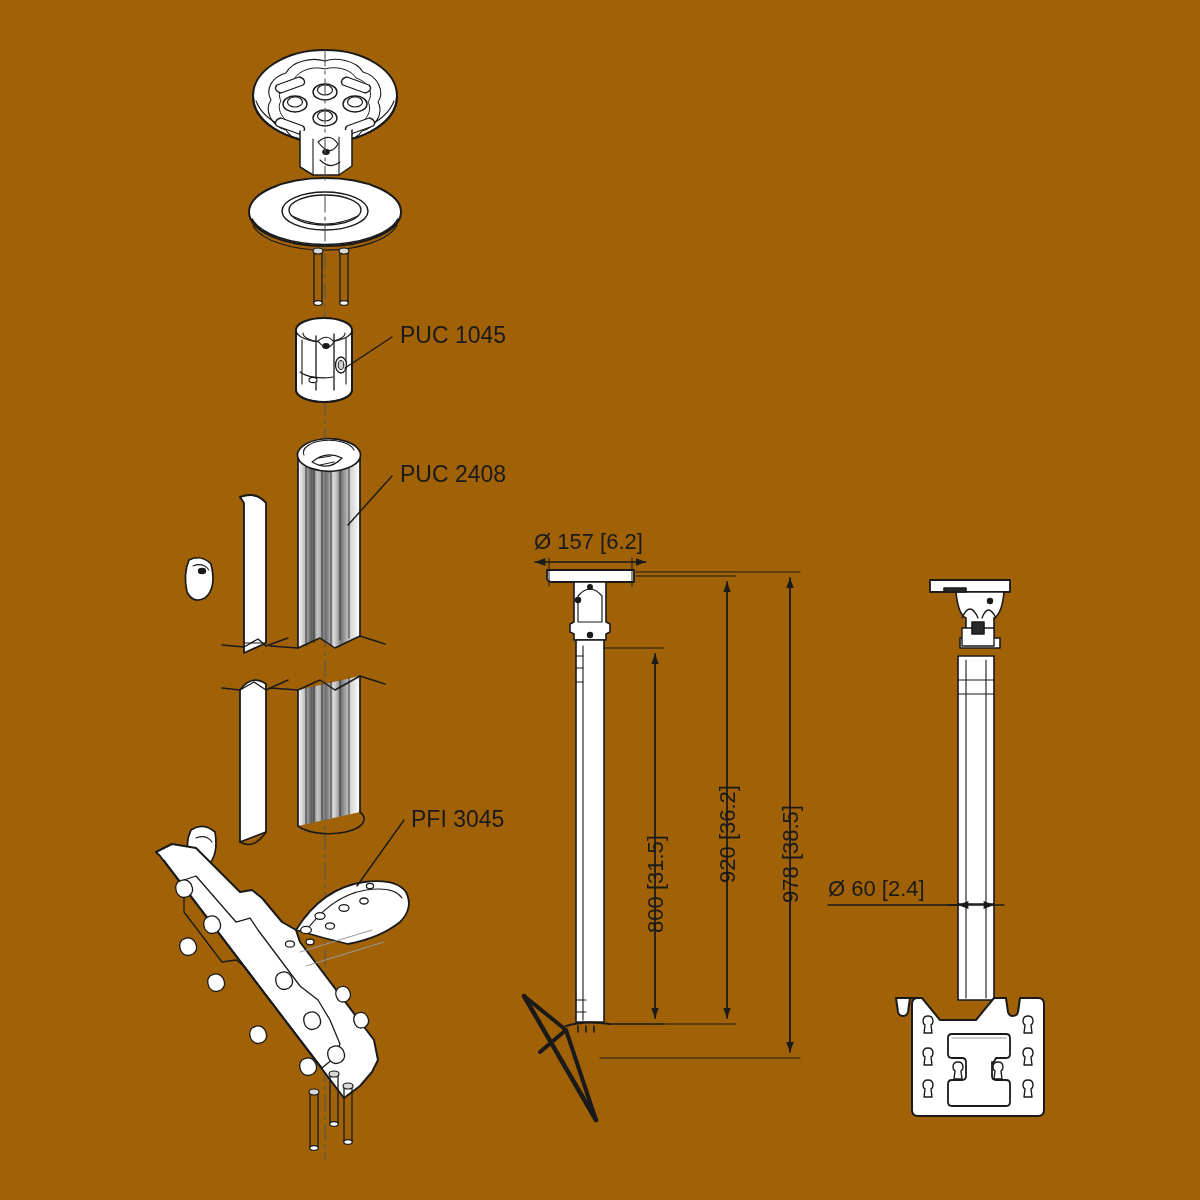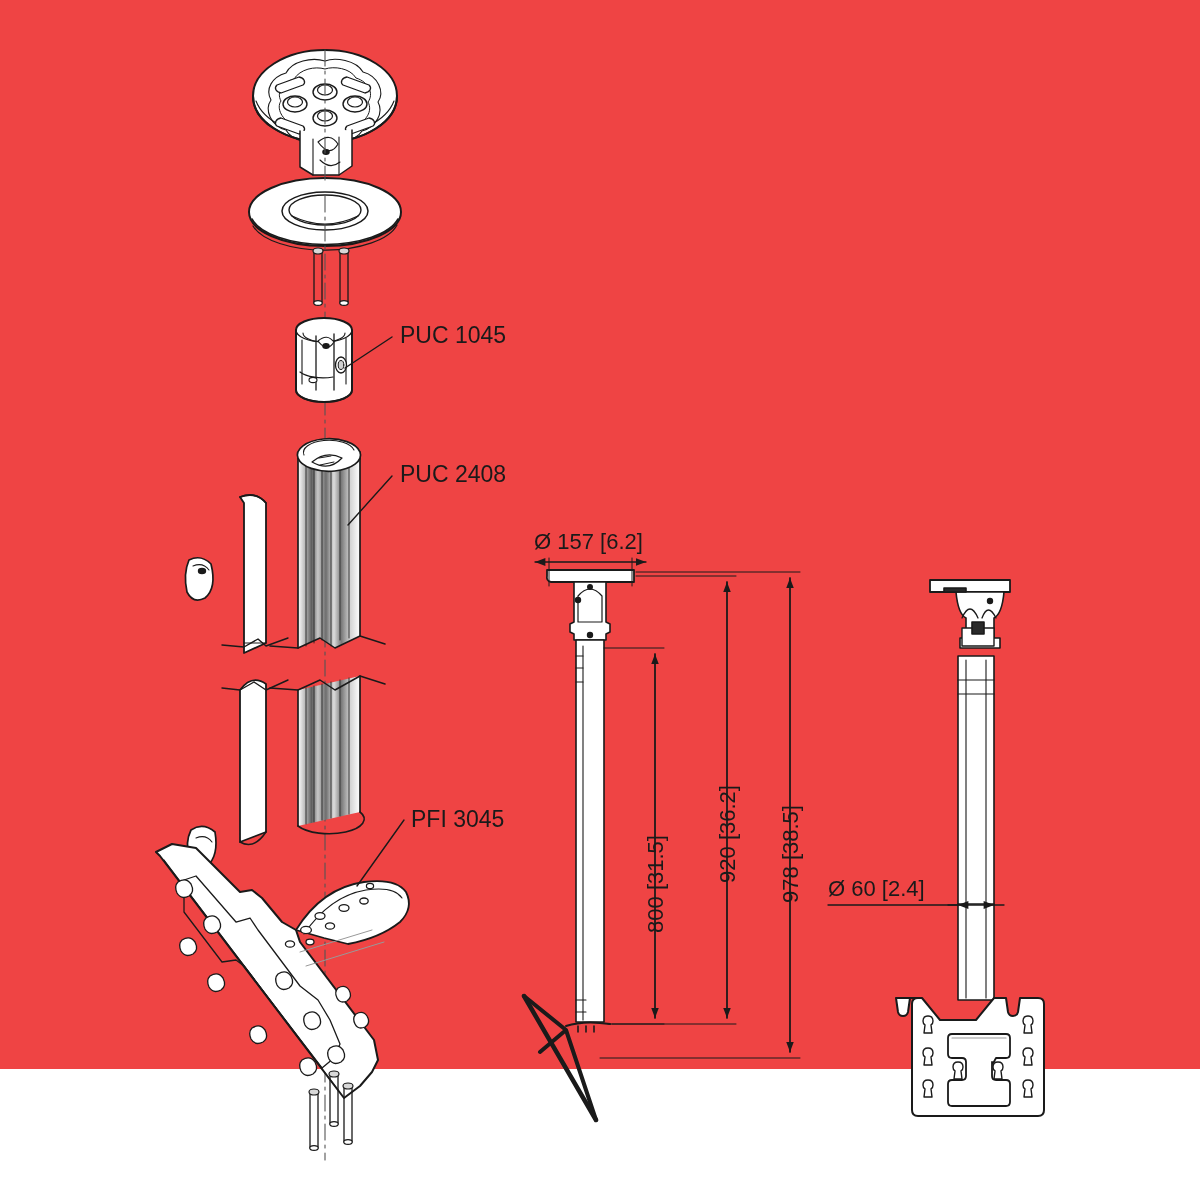--- a/index.html
+++ b/index.html
@@ -1,18 +1,18 @@
 <!DOCTYPE html>
 <html><head>
 <meta charset="utf-8">
 <title>Technical Drawing</title>
 <style>
   html,body{margin:0;padding:0;background:#ffffff;}
   body{width:1200px;height:1200px;font-family:"Liberation Sans",sans-serif;overflow:hidden;}
-  #sheet{position:relative;width:1200px;height:1069px;background:#ef4444;}
+  #sheet{position:relative;width:1200px;height:1200px;background:#a16207;}
   svg{display:block;}
   .lbl{font-family:"Liberation Sans",sans-serif;font-size:23px;fill:#1a1a1a;}
   .dim{font-family:"Liberation Sans",sans-serif;font-size:22px;fill:#1a1a1a;}
 </style>
 </head>
 <body>
 
 <div id="sheet">
 
 <svg width="1200" height="1200" viewBox="0 0 1200 1200">

